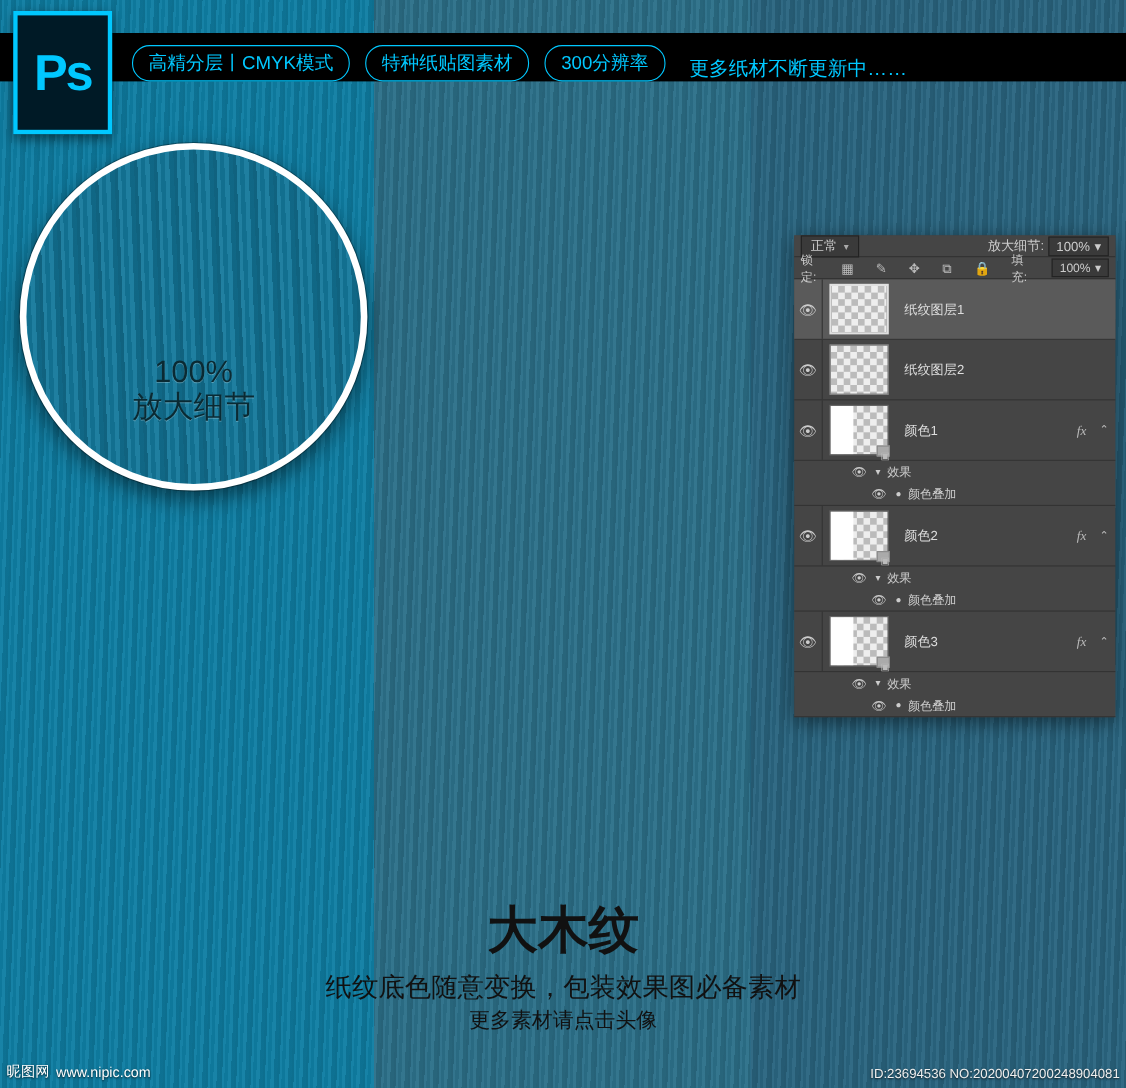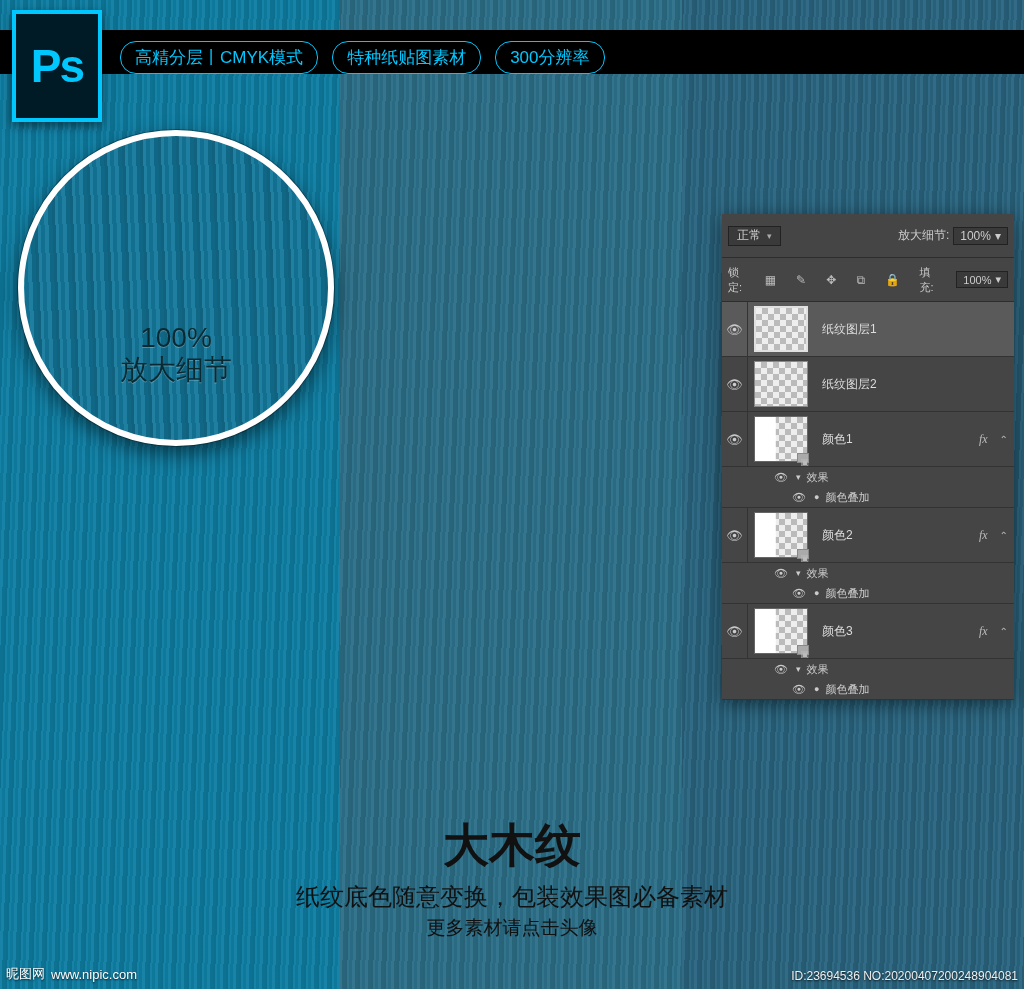--- a/index.html
+++ b/index.html
@@ -89,21 +89,21 @@
 }
 
 
 .layers-panel {
   position:absolute; top:214px; right:10px;
   width:292px; background:#454545;
   font-size:12px; color:#ccc;
   box-shadow:0 4px 18px rgba(0,0,0,.5);
 }
 .lp-row {
-  display:flex; align-items:center; height:44px;
+  display:flex; align-items:center; height:20px;
   padding:0 6px; border-bottom:1px solid #2d2d2d;
   background:#454545;
 }
 .lp-select {
   display:flex; align-items:center; gap:6px;
   background:#3a3a3a; border:1px solid #222;
   padding:2px 8px; height:20px;
 }
 .lp-select .caret { font-size:9px; color:#aaa; }
 .lp-label { margin-left:auto; margin-right:4px; }
@@ -173,20 +173,21 @@
 <body>
 
 <div class="bg-panel bg-left"></div>
 <div class="bg-panel bg-mid"></div>
 <div class="bg-panel bg-right"></div>
 
 <div class="top-bar">
   <span class="pill">高精分层丨CMYK模式</span>
   <span class="pill">特种纸贴图素材</span>
   <span class="pill">300分辨率</span>
+  <span class="tail-text">更多纸材不断更新中……</span>
 </div>
 
 <div class="ps-badge">
   <span class="ps-text">Ps</span>
 </div>
 
 <div class="zoom-circle">
   <div class="zoom-label">
     <div>100%</div>
     <div>放大细节</div>

